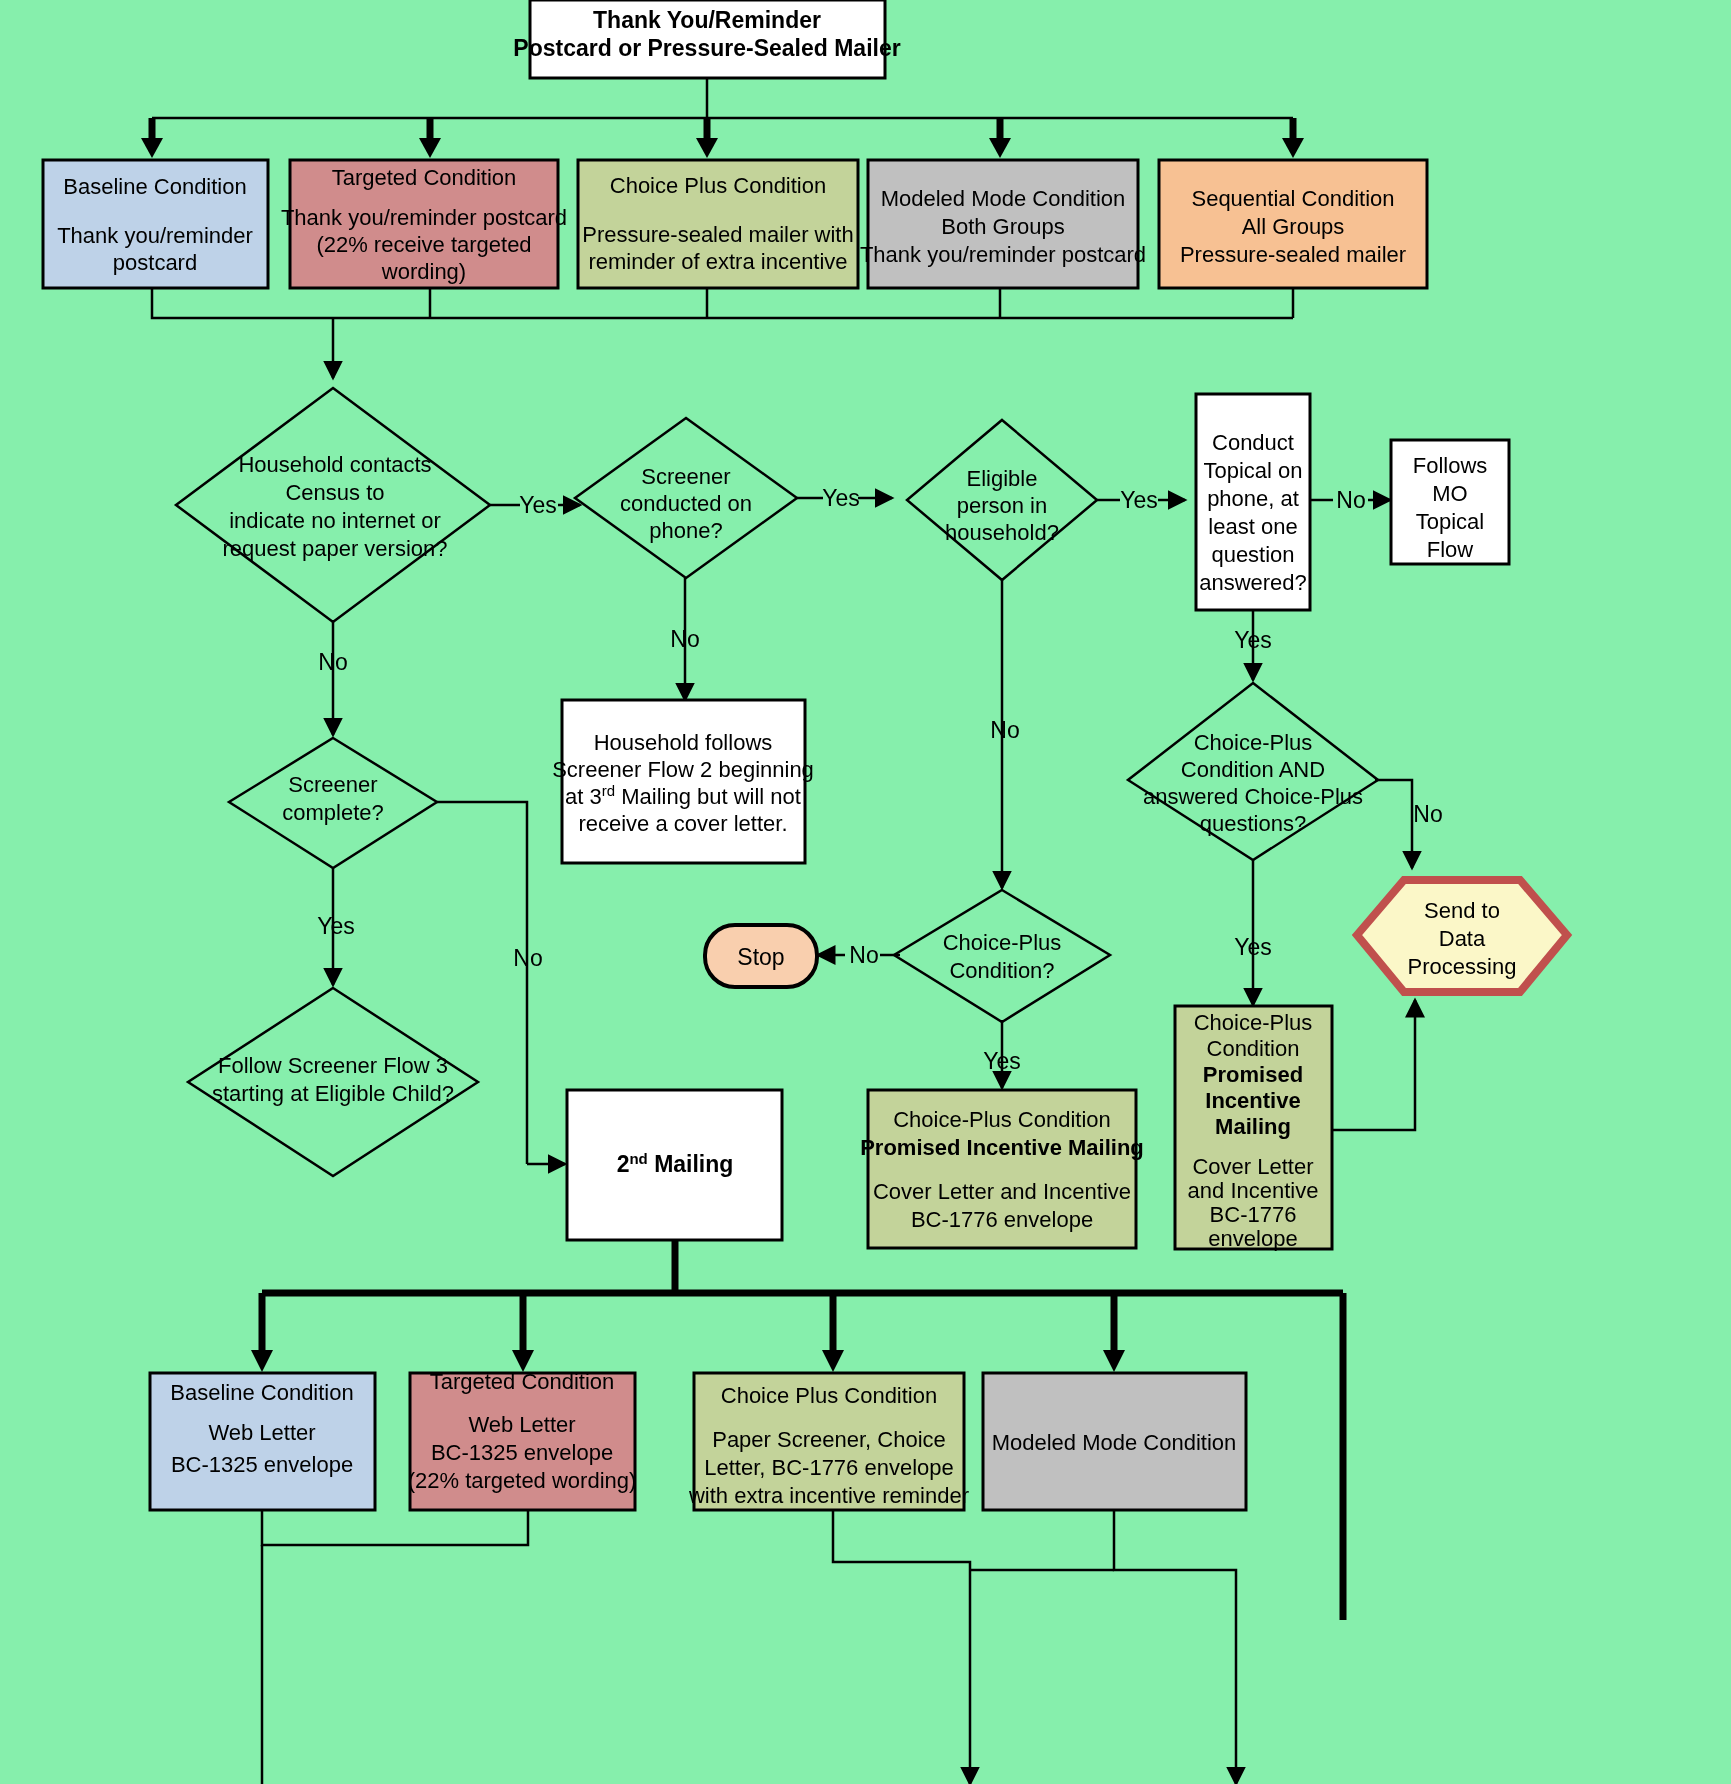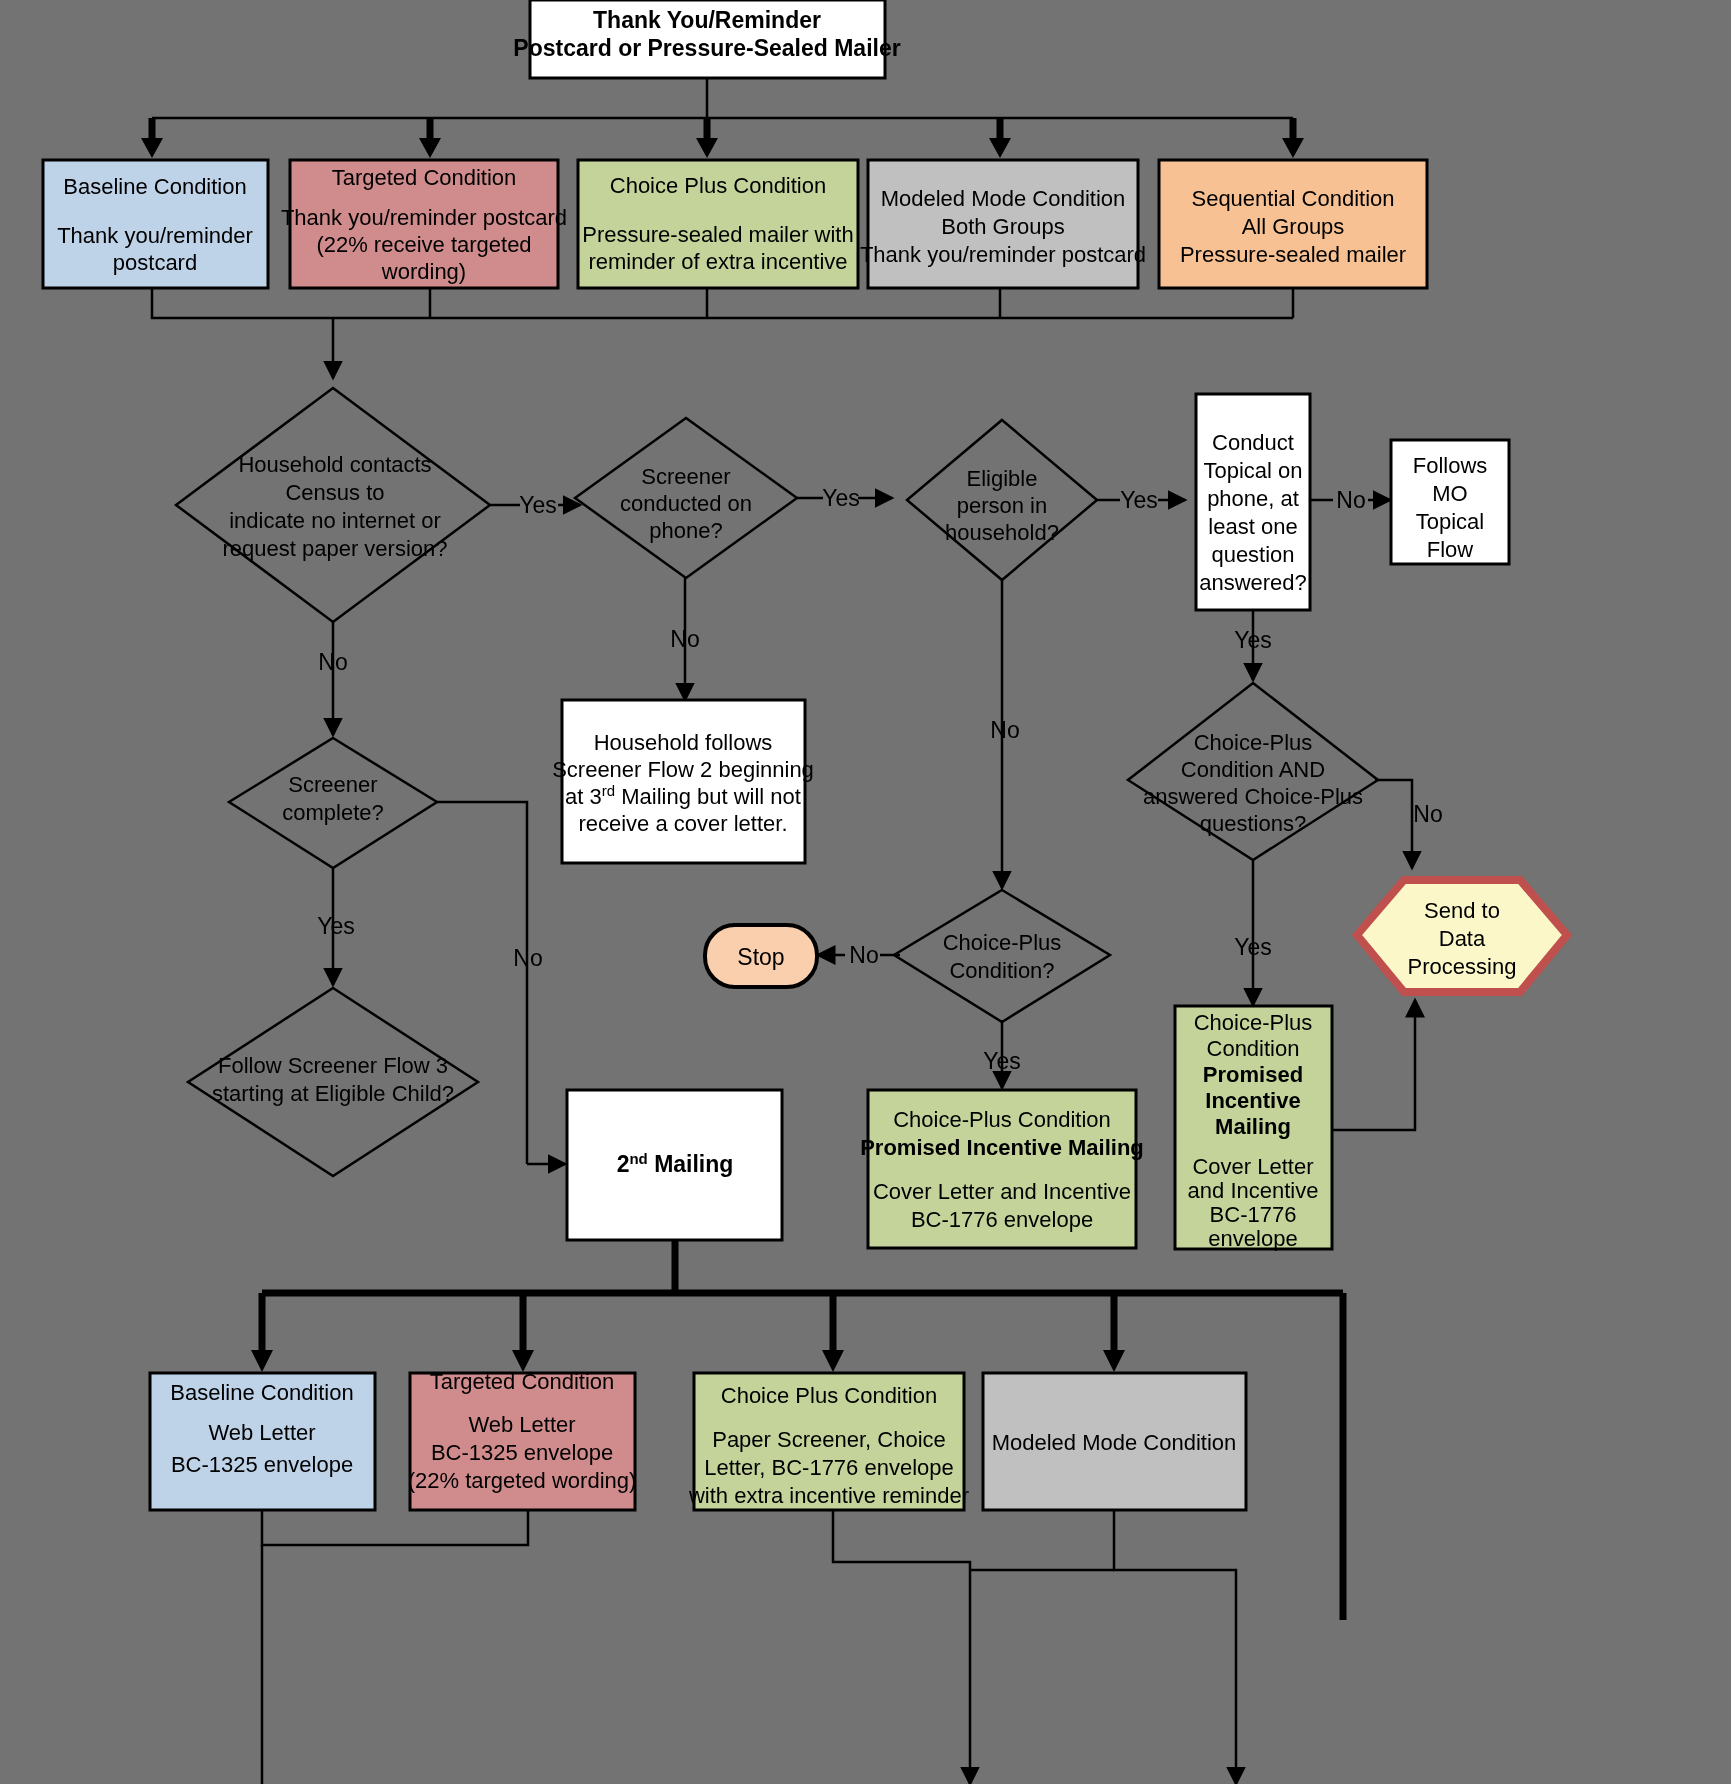--- a/index.html
+++ b/index.html
@@ -1,17 +1,17 @@
 <!DOCTYPE html>
 <html><head>
 <meta charset="utf-8">
 <style>
   html,body{margin:0;padding:0;background:#ffffff;}
   body{font-family:"Liberation Sans",sans-serif;}
-  #canvas{position:relative;width:1731px;height:1784px;background:#737373;overflow:hidden;}
+  #canvas{position:relative;width:1731px;height:1784px;background:#86efac;overflow:hidden;}
   svg{position:absolute;left:0;top:0;width:1731px;height:1784px;}
   .node-text{font-family:"Liberation Sans",sans-serif;fill:#000;text-anchor:middle;}
   .edge-label{font-family:"Liberation Sans",sans-serif;fill:#000;text-anchor:middle;font-size:23px;}
   .sup{font-size:15px;baseline-shift:super;}
   .shape{stroke:#000;}
   .thin{stroke-width:2.5;fill:none;}
   .boxline{stroke-width:3;}
 </style>
 </head>
 <body>

